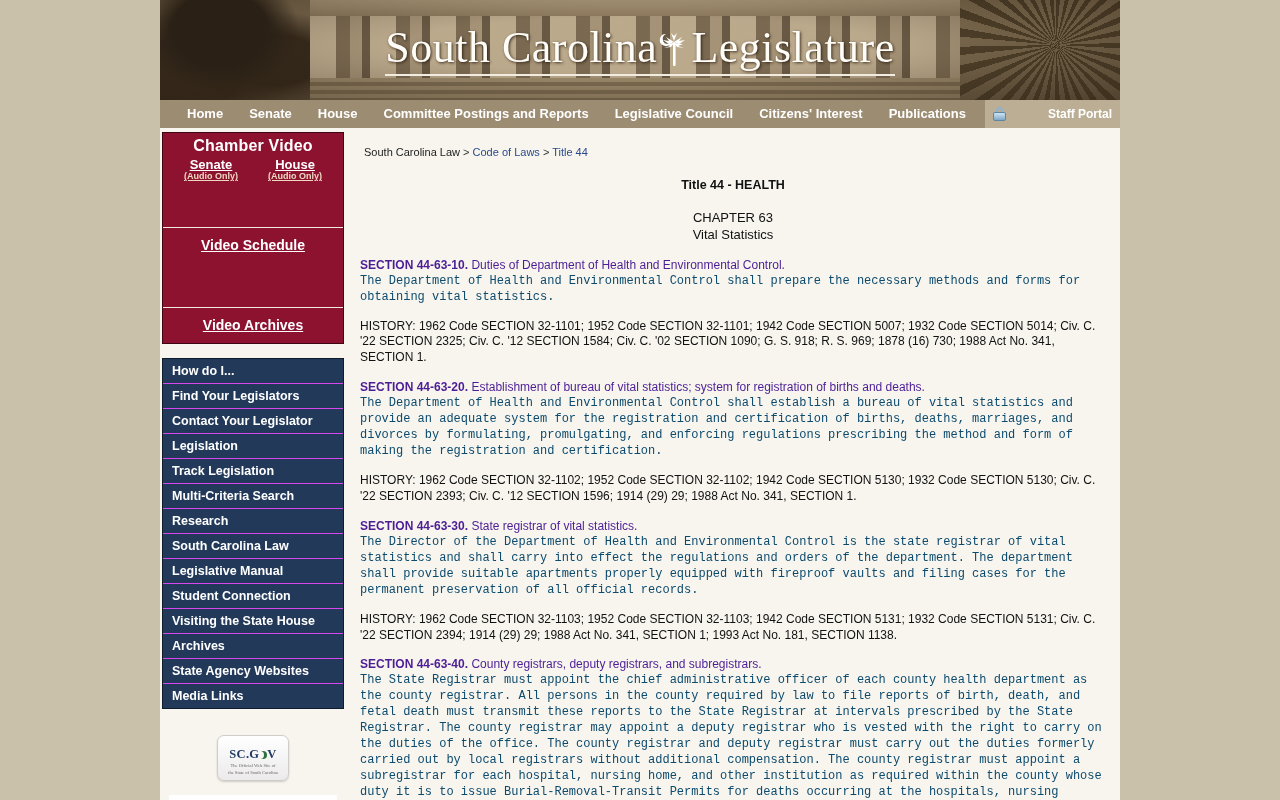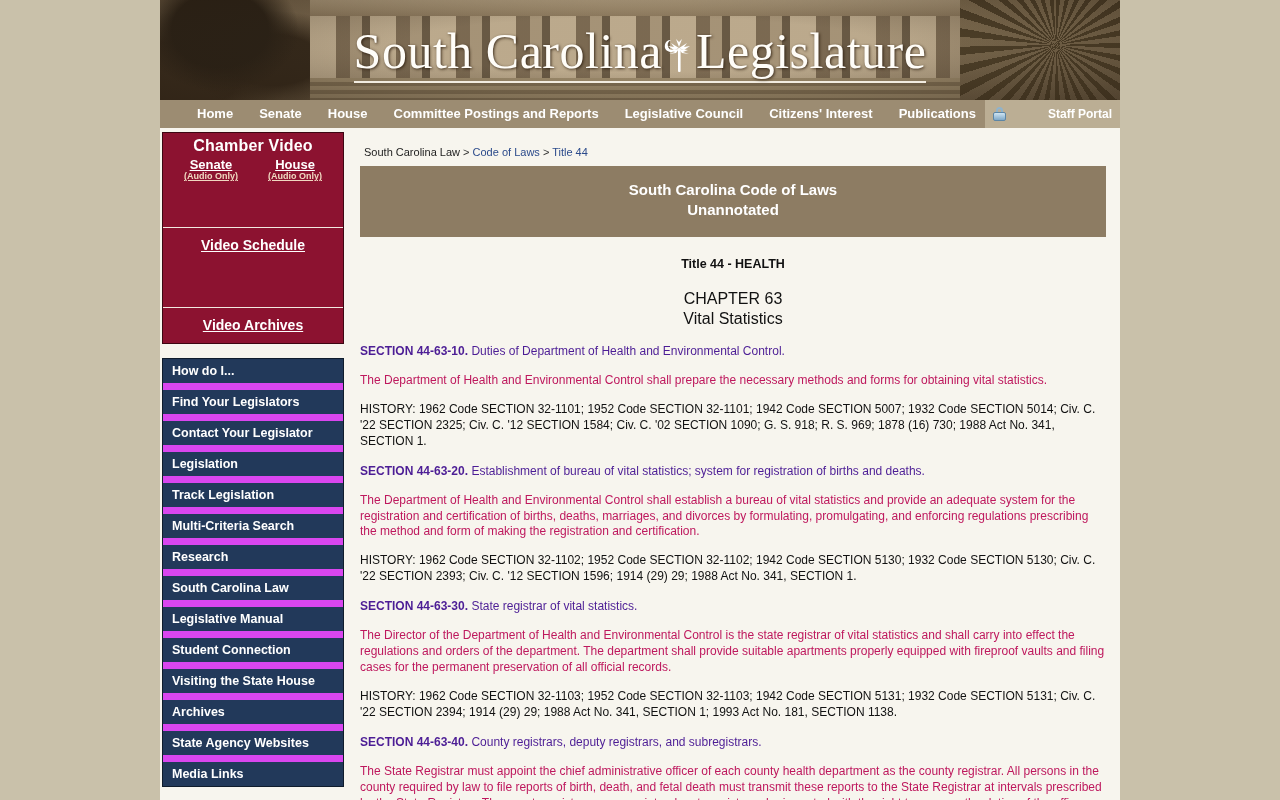--- a/index.html
+++ b/index.html
@@ -67,42 +67,42 @@
       linear-gradient(180deg,#8a7657,#6e5d45);
   }
   .bn-vignette {
     position:absolute; inset:0;
     background: radial-gradient(ellipse at 50% 45%, rgba(0,0,0,0) 35%, rgba(40,28,16,.45) 100%);
   }
   #banner-title {
     position: absolute; left: 0; right: 0; top: 22px;
     text-align: center;
     font-family: "Liberation Serif", serif;
-    font-size: 50px;
+    font-size: 44px;
     color: #fffdf8;
     letter-spacing: .5px;
     text-shadow: 1px 1px 3px rgba(40,25,10,.85);
     z-index: 4;
     white-space: nowrap;
   }
   #banner-title .ul { border-bottom: 2px solid #f2ece0; padding-bottom: 2px; }
   .palm-logo {
     display:inline-block; position:relative; width:34px; height:40px;
     vertical-align:-6px;
   }
   
   #navbar {
     position: relative;
     width: 960px; height: 28px;
     background: #9c8c72;
     border-top: 1px solid #b5a досье;
     display: flex;
     align-items: center;
   }
-  #navbar-inner { display:flex; align-items:center; height:28px; padding-left:24px; }
+  #navbar-inner { display:flex; align-items:center; height:28px; padding-left:14px; }
   .nav-item {
     color: #ffffff;
     font-size: 13px;
     font-weight: bold;
     padding: 0 13px;
     line-height: 28px;
     white-space: nowrap;
     text-decoration: none;
     cursor: pointer;
   }
@@ -136,21 +136,21 @@
     padding:8px 0 9px; text-align:center;margin-top:44px;
   }
   .vb-row a { color:#fff; font-size:14px; font-weight:bold; text-decoration:underline; }
   .menu { width:182px; margin-top:14px; border:1px solid #0f1c2c; }
   .menu-item {
     background:#22395a;
     color:#ffffff;
     font-size:12.5px;
     font-weight:bold;
     padding:5px 0 5px 9px;
-    border-bottom:7px solid #d946ef;
+    border-bottom:1px solid #d946ef;
     cursor:pointer;
     white-space:nowrap;
   }
   .menu-item:last-child { border-bottom:none; }
   .logos { margin-top:26px; width:182px; text-align:center; }
   .scgov {
     display:inline-block; width:72px; height:46px; border-radius:7px;
     background:linear-gradient(180deg,#ffffff,#eceaea);
     border:1px solid #cfcdc9;
     box-shadow:0 1px 2px rgba(0,0,0,.18);
@@ -176,24 +176,24 @@
   #main { width:774px; padding:8px 14px 0 14px; background:#f7f5ee; }
   #breadcrumb { font-size:11px; color:#222; margin:10px 0 8px 4px; }
   #breadcrumb a { color:#2b4a8b; text-decoration:none; }
   #breadcrumb .sep { color:#333; }
   #code-banner {
     background:#8d7c63; color:#ffffff; text-align:center;
     padding:14px 0 16px; font-size:15px; font-weight:bold; line-height:1.35;
     margin-bottom:0;
   }
   .title-line { text-align:center; font-size:12.5px; font-weight:bold; color:#111; margin-top:20px; }
-  .chapter-line { text-align:center; font-size:16px; color:#111; margin-top:18px; line-height:1.3; }
+  .chapter-line { text-align:center; font-size:13px; color:#111; margin-top:18px; line-height:1.3; }
   .sect { margin-top:14px; font-size:12px; color:#4c1d95; line-height:1.32; text-align:left; }
   .sect b { font-weight:bold; }
-  .para { margin-top:13px; font-size:12px; color:#be185d; line-height:1.33; }
+  .para { font-size:12px; color:#0c4a6e; line-height:1.33;font-family:Liberation Mono, monospace; }
   .history { margin-top:13px; font-size:12px; color:#111; line-height:1.33; }
 </style>
 </head>
 <body>
 
 <div id="page">
   <div id="site">
 
     <div id="banner">
       <div class="bn-sky"></div>
@@ -294,24 +294,20 @@
             <span class="l2">STATE LIBRARY</span>
           </div>
         </div>
       </div>
 
       <div id="main">
         <div id="breadcrumb">
           <span>South Carolina Law</span><span class="sep"> &gt; </span><a href="#">Code of Laws</a><span class="sep"> &gt; </span><a href="#">Title 44</a>
         </div>
 
-        <div id="code-banner">
-          <div>South Carolina Code of Laws</div>
-          <div>Unannotated</div>
-        </div>
 
         <div class="title-line">Title 44 - HEALTH</div>
         <div class="chapter-line">
           <div>CHAPTER 63</div>
           <div>Vital Statistics</div>
         </div>
 
         <div class="sect">
           <b>SECTION 44-63-10.</b><span> Duties of Department of Health and Environmental Control.</span>
         </div>

